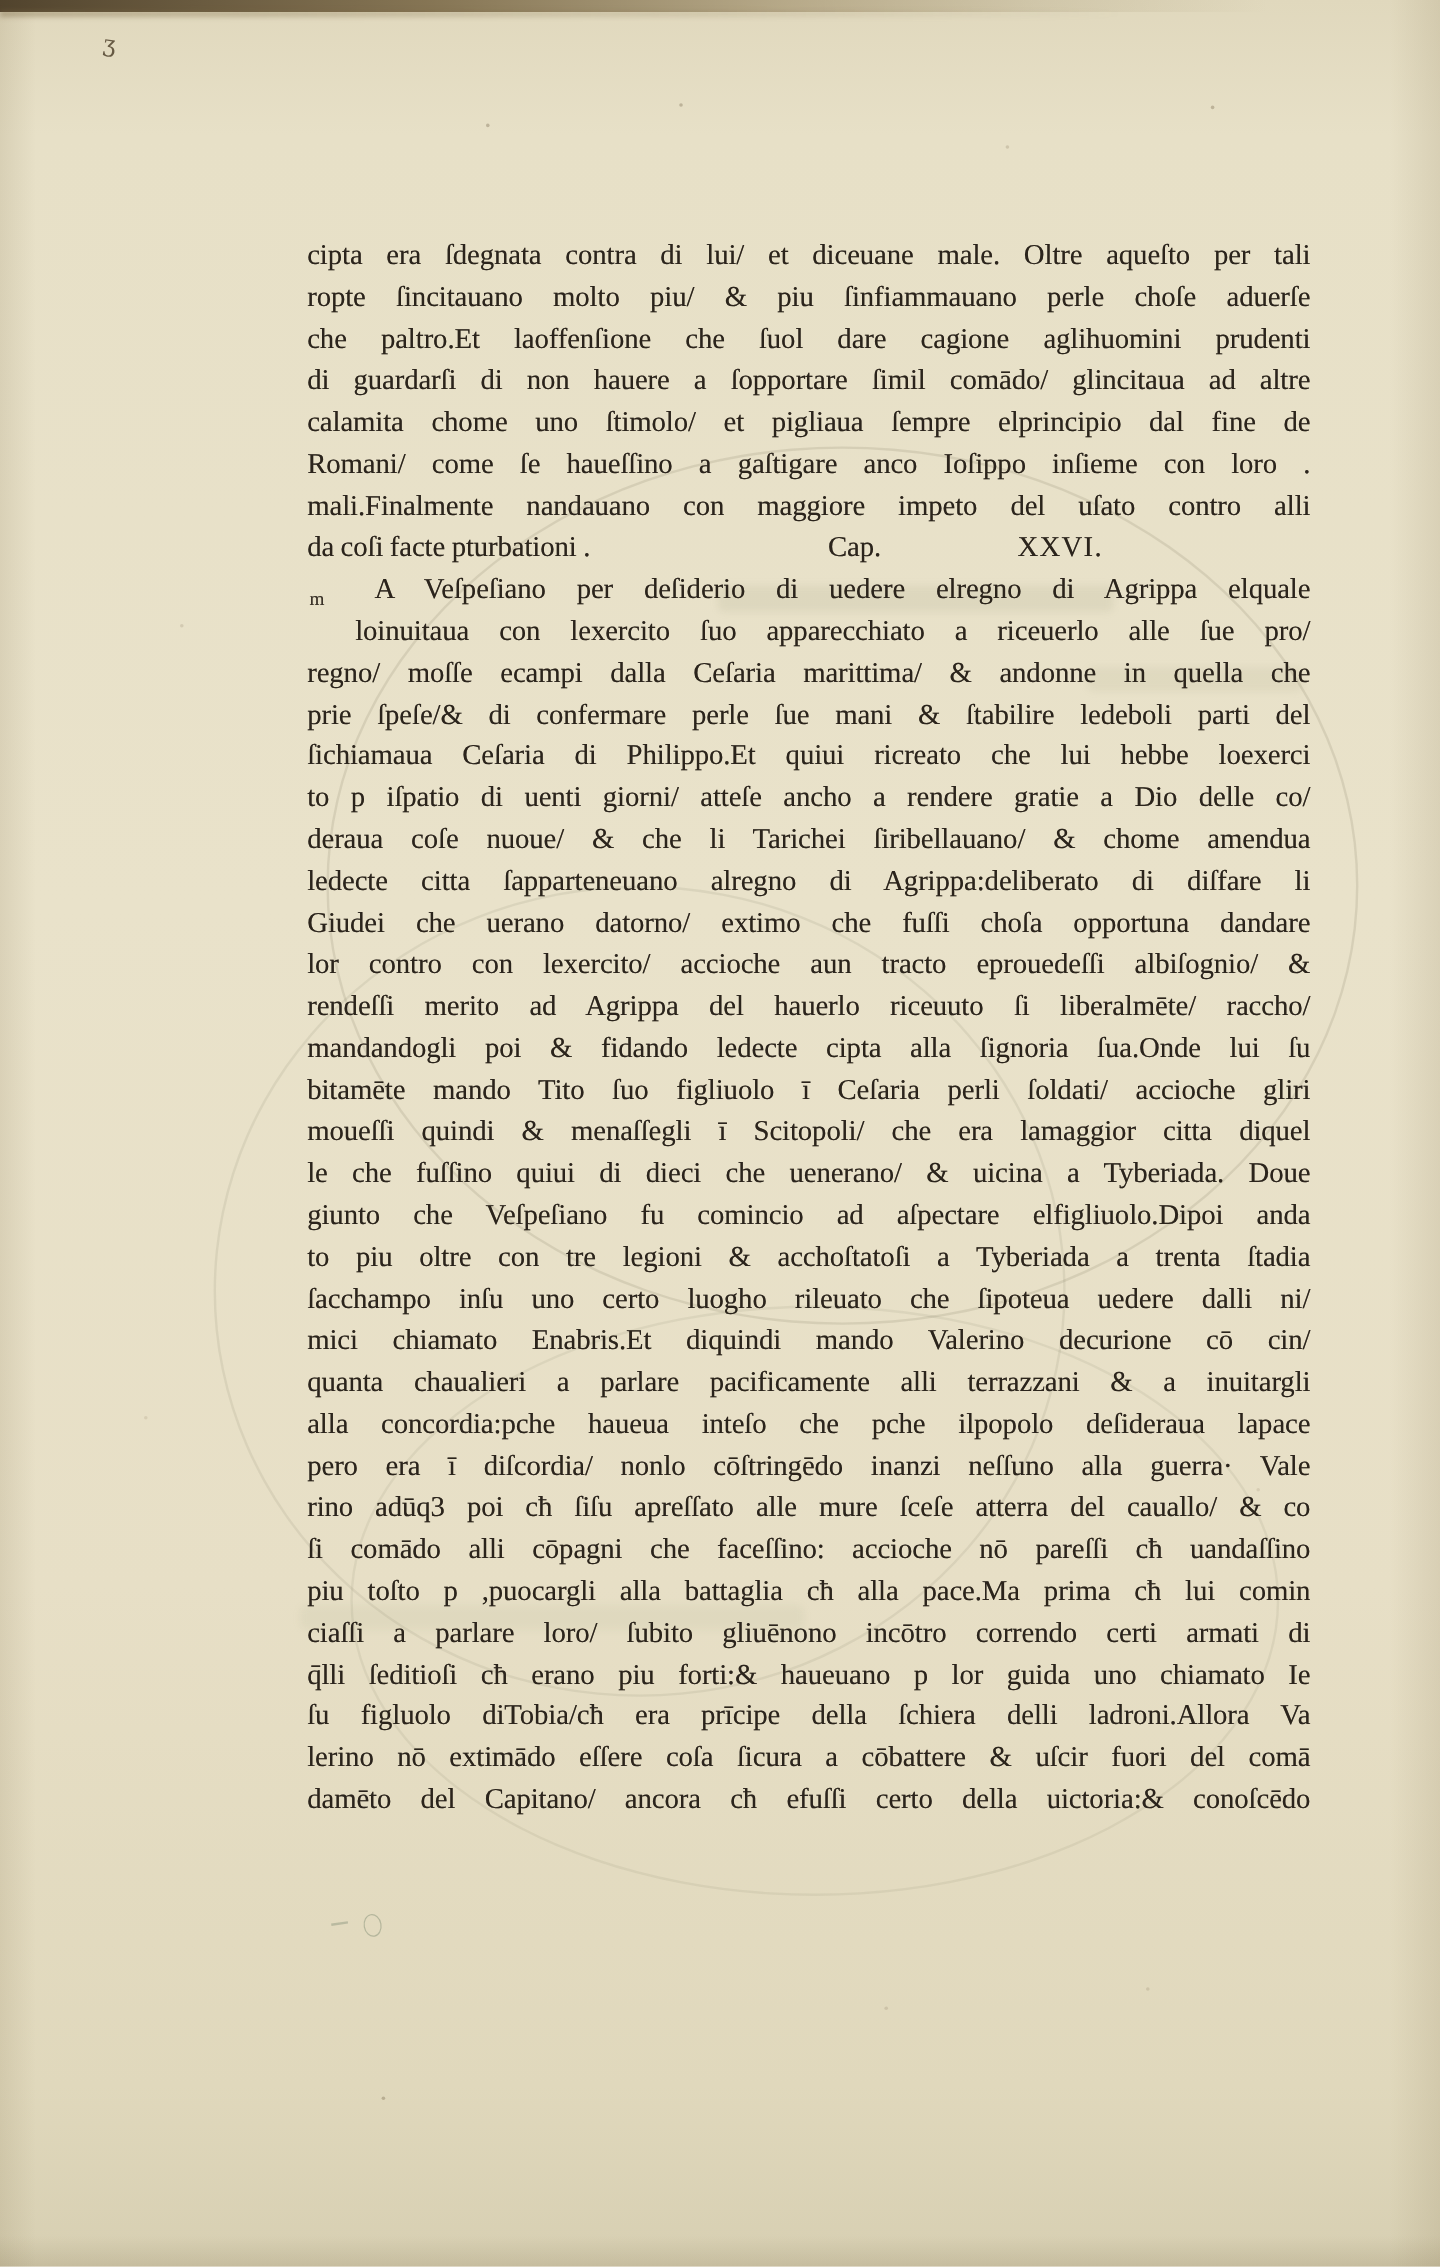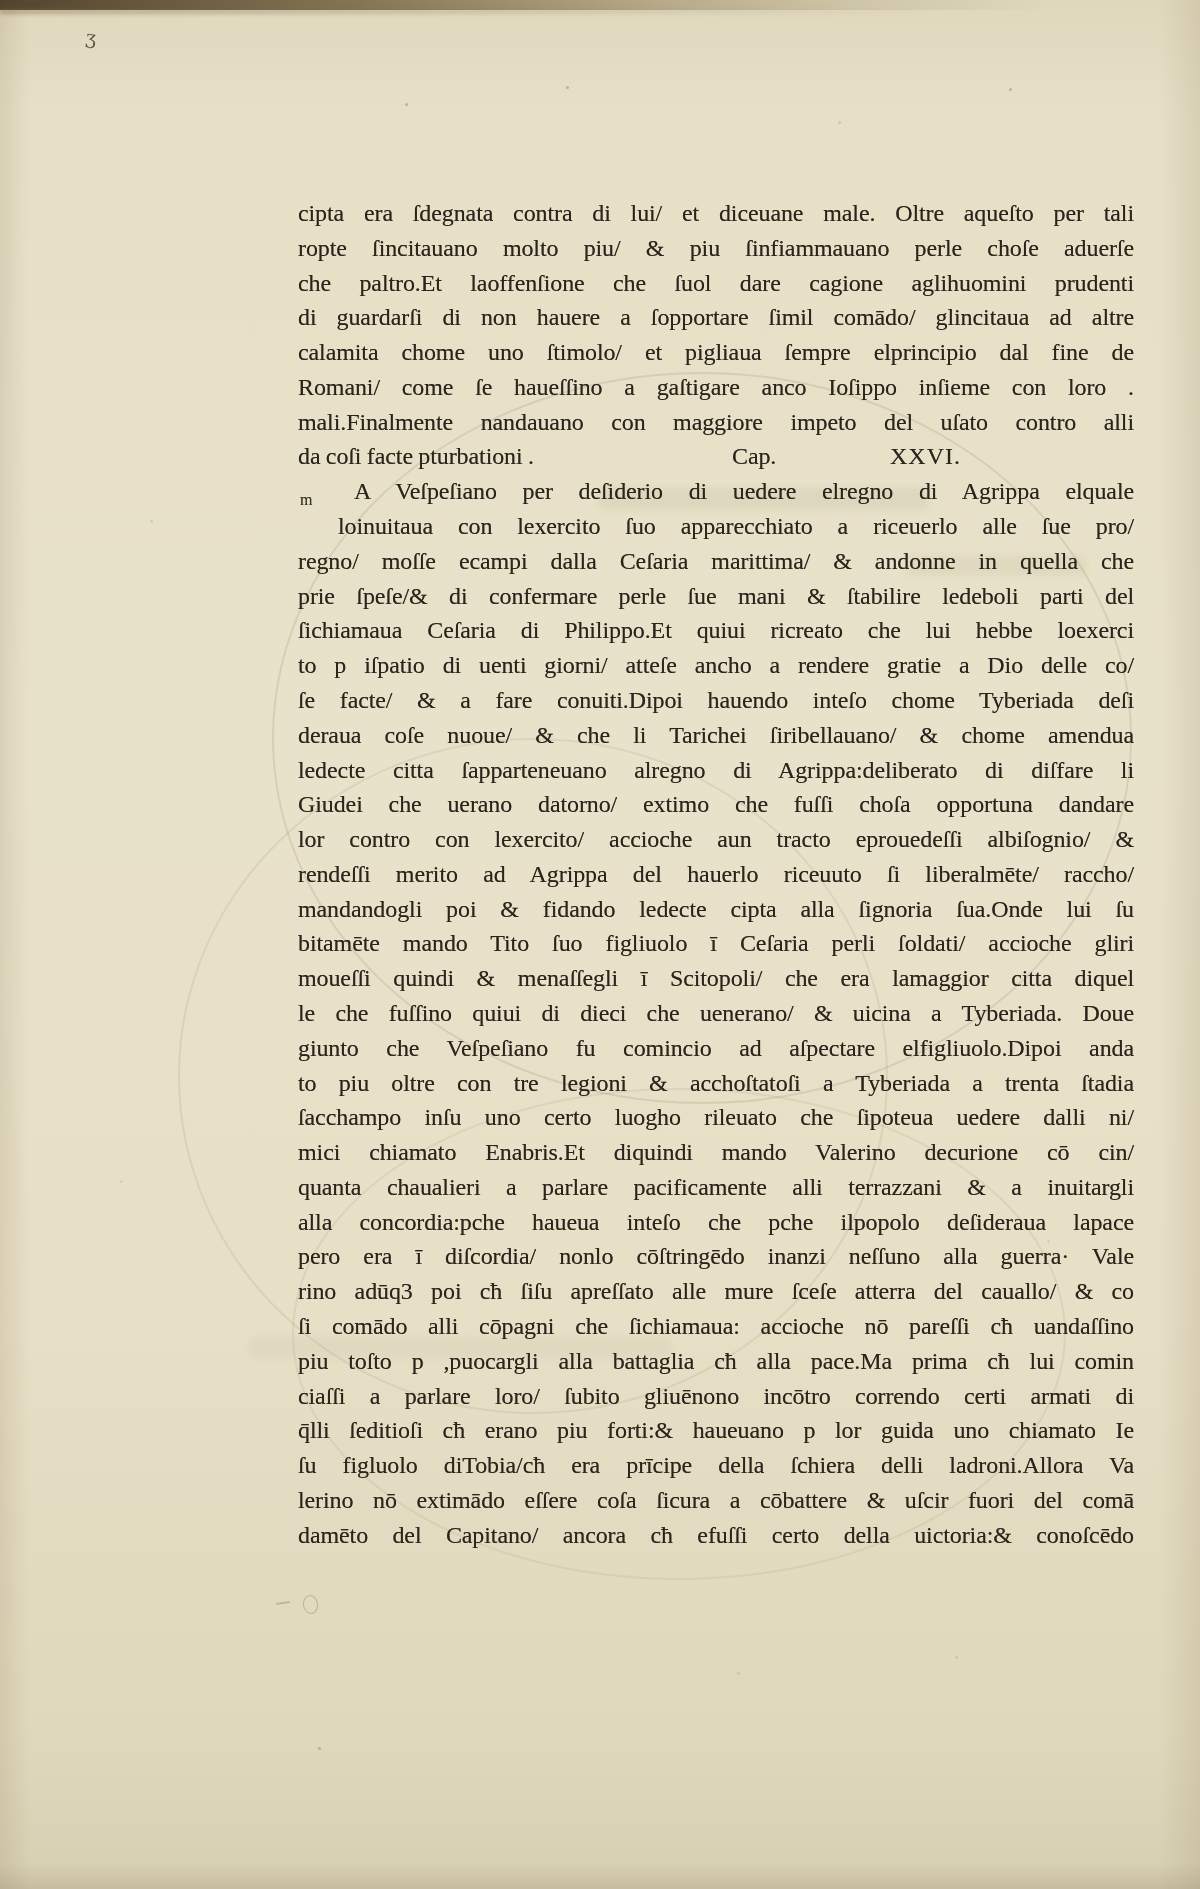--- a/index.html
+++ b/index.html
@@ -42,21 +42,20 @@
     border:1.5px solid rgba(125,138,114,.45);transform:rotate(-10deg);}
   .dash-mark{position:absolute;left:276px;top:1602px;width:14px;height:2px;
     background:rgba(125,138,114,.40);transform:rotate(-8deg);}
   .speck{position:absolute;width:3px;height:3px;border-radius:50%;background:rgba(95,80,52,.30);}
   
   .textblock{
     position:absolute;left:256px;top:196px;width:836px;
     font-size:24px;line-height:34.79px;color:#2b241c;
     word-spacing:-0.5px;letter-spacing:-0.1px;
     text-shadow:0 0 0.5px rgba(43,36,28,.55);
-    margin-left:42px;
   }
   .l{height:34.79px;text-align:justify;text-align-last:justify;white-space:nowrap;}
   .l.indent-a{padding-left:56px;}
   .l.indent-b{padding-left:40px;}
   .l.headline{position:relative;text-align:right;text-align-last:left;white-space:nowrap;}
   .cap-label{position:absolute;left:434px;top:0;}
   .chapter-number{position:absolute;left:592px;top:0;letter-spacing:1px;}
   .guide-letter{position:absolute;left:2px;top:9px;font-size:16px;color:#3a3228;}
   .rel{position:relative;}
 </style>
@@ -107,39 +106,38 @@
     </div>
     <div class="l indent-a rel">
       <span class="guide-letter">m</span>
       <span>A Veſpeſiano per deſiderio di uedere elregno di Agrippa elquale</span>
     </div>
     <div class="l indent-b">loinuitaua con lexercito ſuo apparecchiato a riceuerlo alle ſue pro/</div>
     <div class="l">regno/ moſſe ecampi dalla Ceſaria marittima/ &amp; andonne in quella che</div>
     <div class="l">prie ſpeſe/&amp; di confermare perle ſue mani &amp; ſtabilire ledeboli parti del</div>
     <div class="l">ſichiamaua Ceſaria di Philippo.Et quiui ricreato che lui hebbe loexerci</div>
     <div class="l">to p iſpatio di uenti giorni/ atteſe ancho a rendere gratie a Dio delle co/</div>
-    <div class="l">ſe facte/ &amp; a fare conuiti.Dipoi hauendo inteſo chome Tyberiada deſi</div>
     <div class="l">deraua coſe nuoue/ &amp; che li Tarichei ſiribellauano/ &amp; chome amendua</div>
     <div class="l">ledecte citta ſapparteneuano alregno di Agrippa:deliberato di diſfare li</div>
     <div class="l">Giudei che uerano datorno/ extimo che fuſſi choſa opportuna dandare</div>
     <div class="l">lor contro con lexercito/ accioche aun tracto eprouedeſſi albiſognio/ &amp;</div>
     <div class="l">rendeſſi merito ad Agrippa del hauerlo riceuuto ſi liberalmēte/ raccho/</div>
     <div class="l">mandandogli poi &amp; fidando ledecte cipta alla ſignoria ſua.Onde lui ſu</div>
     <div class="l">bitamēte mando Tito ſuo figliuolo ī Ceſaria perli ſoldati/ accioche gliri</div>
     <div class="l">moueſſi quindi &amp; menaſſegli ī Scitopoli/ che era lamaggior citta diquel</div>
     <div class="l">le che fuſſino quiui di dieci che uenerano/ &amp; uicina a Tyberiada. Doue</div>
     <div class="l">giunto che Veſpeſiano fu comincio ad aſpectare elfigliuolo.Dipoi anda</div>
     <div class="l">to piu oltre con tre legioni &amp; acchoſtatoſi a Tyberiada a trenta ſtadia</div>
     <div class="l">ſacchampo inſu uno certo luogho rileuato che ſipoteua uedere dalli ni/</div>
     <div class="l">mici chiamato Enabris.Et diquindi mando Valerino decurione cō cin/</div>
     <div class="l">quanta chaualieri a parlare pacificamente alli terrazzani &amp; a inuitargli</div>
     <div class="l">alla concordia:pche haueua inteſo che pche ilpopolo deſideraua lapace</div>
     <div class="l">pero era ī diſcordia/ nonlo cōſtringēdo inanzi neſſuno alla guerra· Vale</div>
     <div class="l">rino adūq3 poi cħ ſiſu apreſſato alle mure ſceſe atterra del cauallo/ &amp; co</div>
-    <div class="l">ſi comādo alli cōpagni che ſichiamaua: accioche nō pareſſi cħ uandaſſino</div>
+    <div class="l">ſi comādo alli cōpagni che faceſſino: accioche nō pareſſi cħ uandaſſino</div>
     <div class="l">piu toſto p ,puocargli alla battaglia cħ alla pace.Ma prima cħ lui comin</div>
     <div class="l">ciaſſi a parlare loro/ ſubito gliuēnono incōtro correndo certi armati di</div>
     <div class="l">q̄lli ſeditioſi cħ erano piu forti:&amp; haueuano p lor guida uno chiamato Ie</div>
     <div class="l">ſu figluolo diTobia/cħ era prīcipe della ſchiera delli ladroni.Allora Va</div>
     <div class="l">lerino nō extimādo eſſere coſa ſicura a cōbattere &amp; uſcir fuori del comā</div>
     <div class="l">damēto del Capitano/ ancora cħ efuſſi certo della uictoria:&amp; conoſcēdo</div>
   </div>
 
 </div>
 

